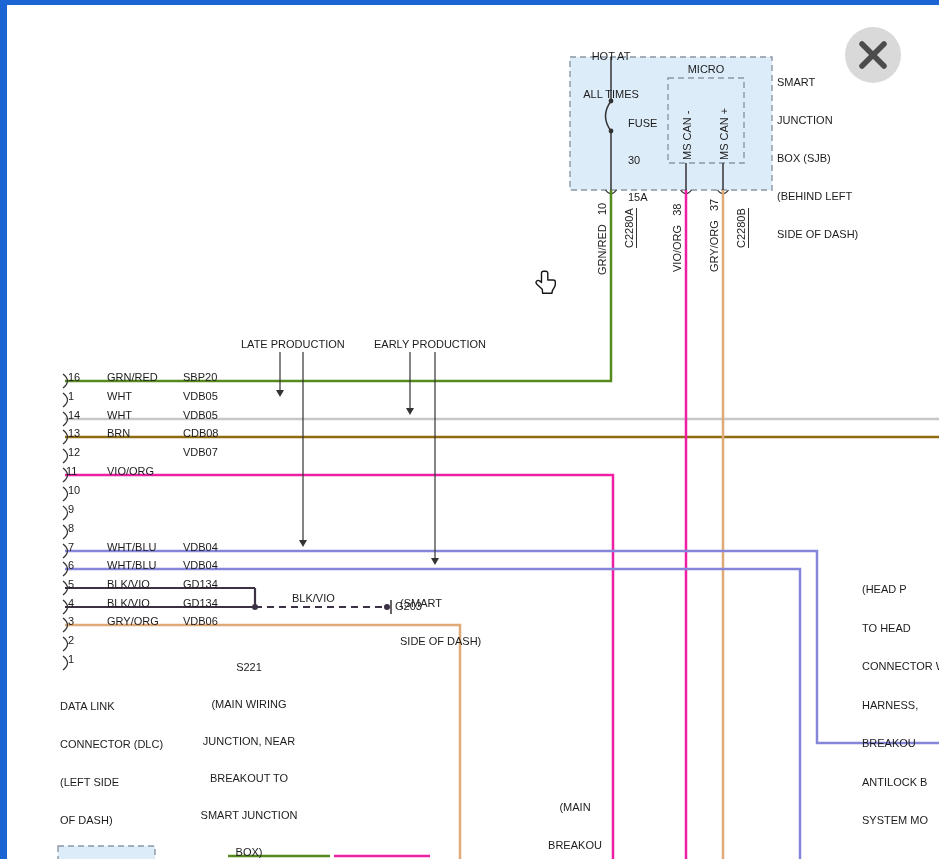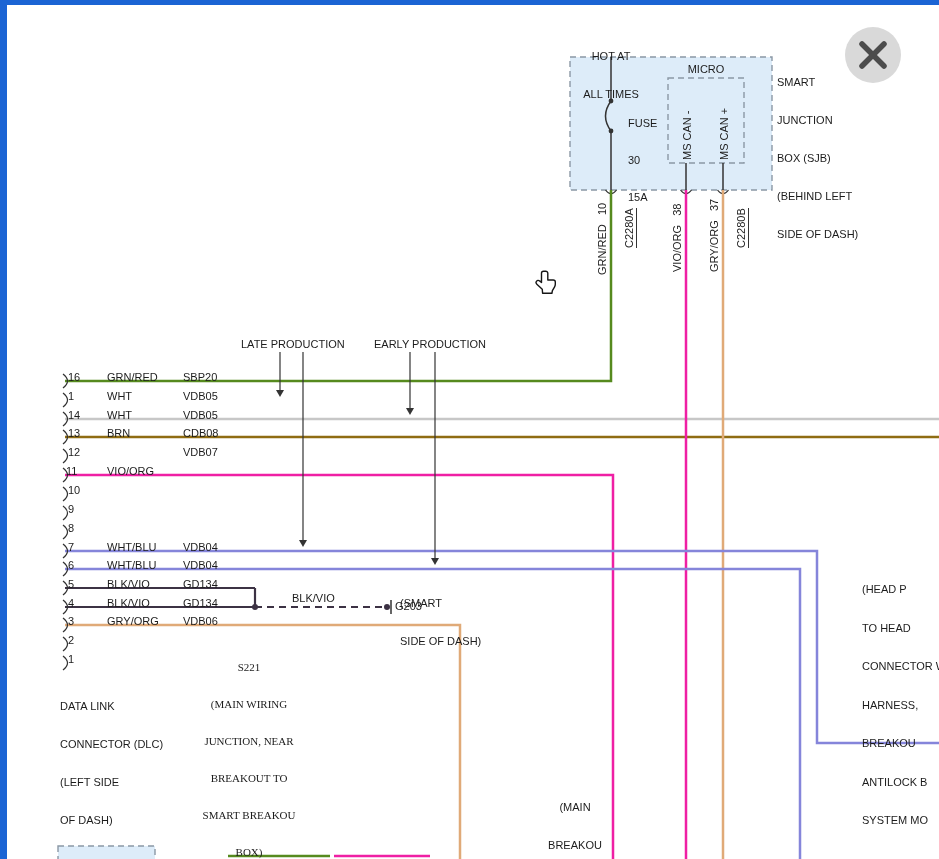--- a/index.html
+++ b/index.html
@@ -3,21 +3,21 @@
 <meta charset="utf-8">
 <style>
   html,body{margin:0;padding:0;}
   body{
     width:939px;height:859px;position:relative;overflow:hidden;background:#fff;
     font-family:"Liberation Sans", sans-serif;color:#1c1c1c;
   }
   .abs{position:absolute;}
   .t{position:absolute;font-size:11px;line-height:12px;white-space:pre;}
   .blk .ln{font-size:11px;line-height:14px;white-space:pre;}
-  .blk.tight .ln{line-height:13px;font-family:Liberation Serif, serif;}
+  .blk.tight .ln{line-height:13px;}
   .tc{text-align:center;}
   .vlabel{
     position:absolute;font-size:11px;line-height:13px;height:13px;white-space:pre;
     transform:rotate(-90deg);transform-origin:0 100%;
   }
   .vlabel.conn{border-bottom:1.2px solid #333;}
   .border-top{position:absolute;left:0;top:0;width:939px;height:5px;background:var(--window-border,#1b64d4);}
   .border-left{position:absolute;left:0;top:0;width:7px;height:859px;background:var(--window-border,#1b64d4);}
   .close-btn{
     position:absolute;left:845px;top:27px;width:56px;height:56px;border-radius:50%;
@@ -214,21 +214,21 @@
   <div class="ln">CONNECTOR (DLC)</div>
   <div class="ln">(LEFT SIDE</div>
   <div class="ln">OF DASH)</div>
 </div>
 
 <div class="t blk tight tc" style="left:195px;top:637px;width:108px;">
   <div class="ln">S221</div>
   <div class="ln">(MAIN WIRING</div>
   <div class="ln">JUNCTION, NEAR</div>
   <div class="ln">BREAKOUT TO</div>
-  <div class="ln">SMART BREAKOU</div>
+  <div class="ln">SMART JUNCTION</div>
   <div class="ln">BOX)</div>
 </div>
 
 <div class="t" style="left:292px;top:592px;">BLK/VIO</div>
 
 <div class="t blk" style="left:400px;top:572px;">
   <div class="ln">(SMART</div>
   <div class="ln">SIDE OF DASH)</div>
 </div>
 

